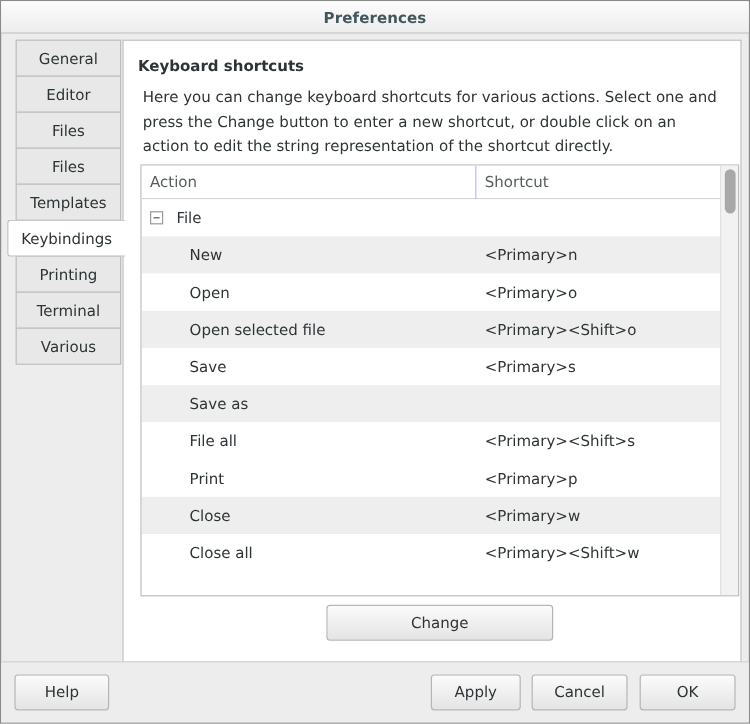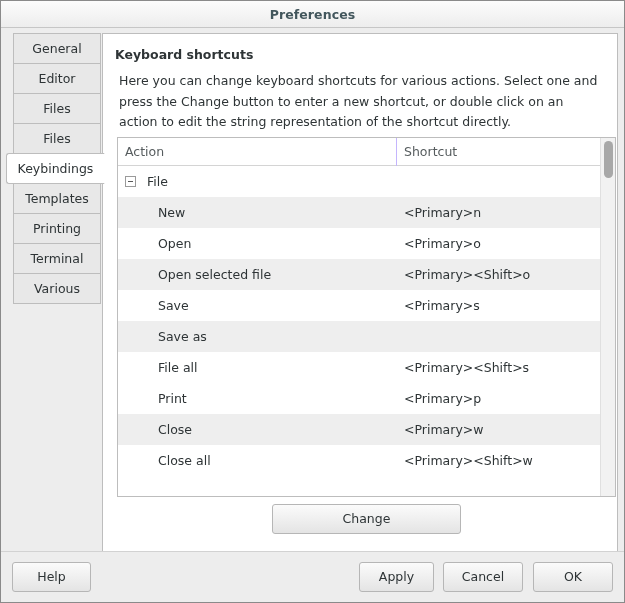--- a/index.html
+++ b/index.html
@@ -297,25 +297,25 @@
           </div>
           <div class="tab">
             <span>Editor</span>
           </div>
           <div class="tab">
             <span>Files</span>
           </div>
           <div class="tab">
             <span>Files</span>
           </div>
+          <div class="tab">
+            <span>Templates</span>
+          </div>
           <div class="tab selected">
             <span>Keybindings</span>
-          </div>
-          <div class="tab">
-            <span>Templates</span>
           </div>
           <div class="tab">
             <span>Printing</span>
           </div>
           <div class="tab">
             <span>Terminal</span>
           </div>
           <div class="tab">
             <span>Various</span>
           </div>

